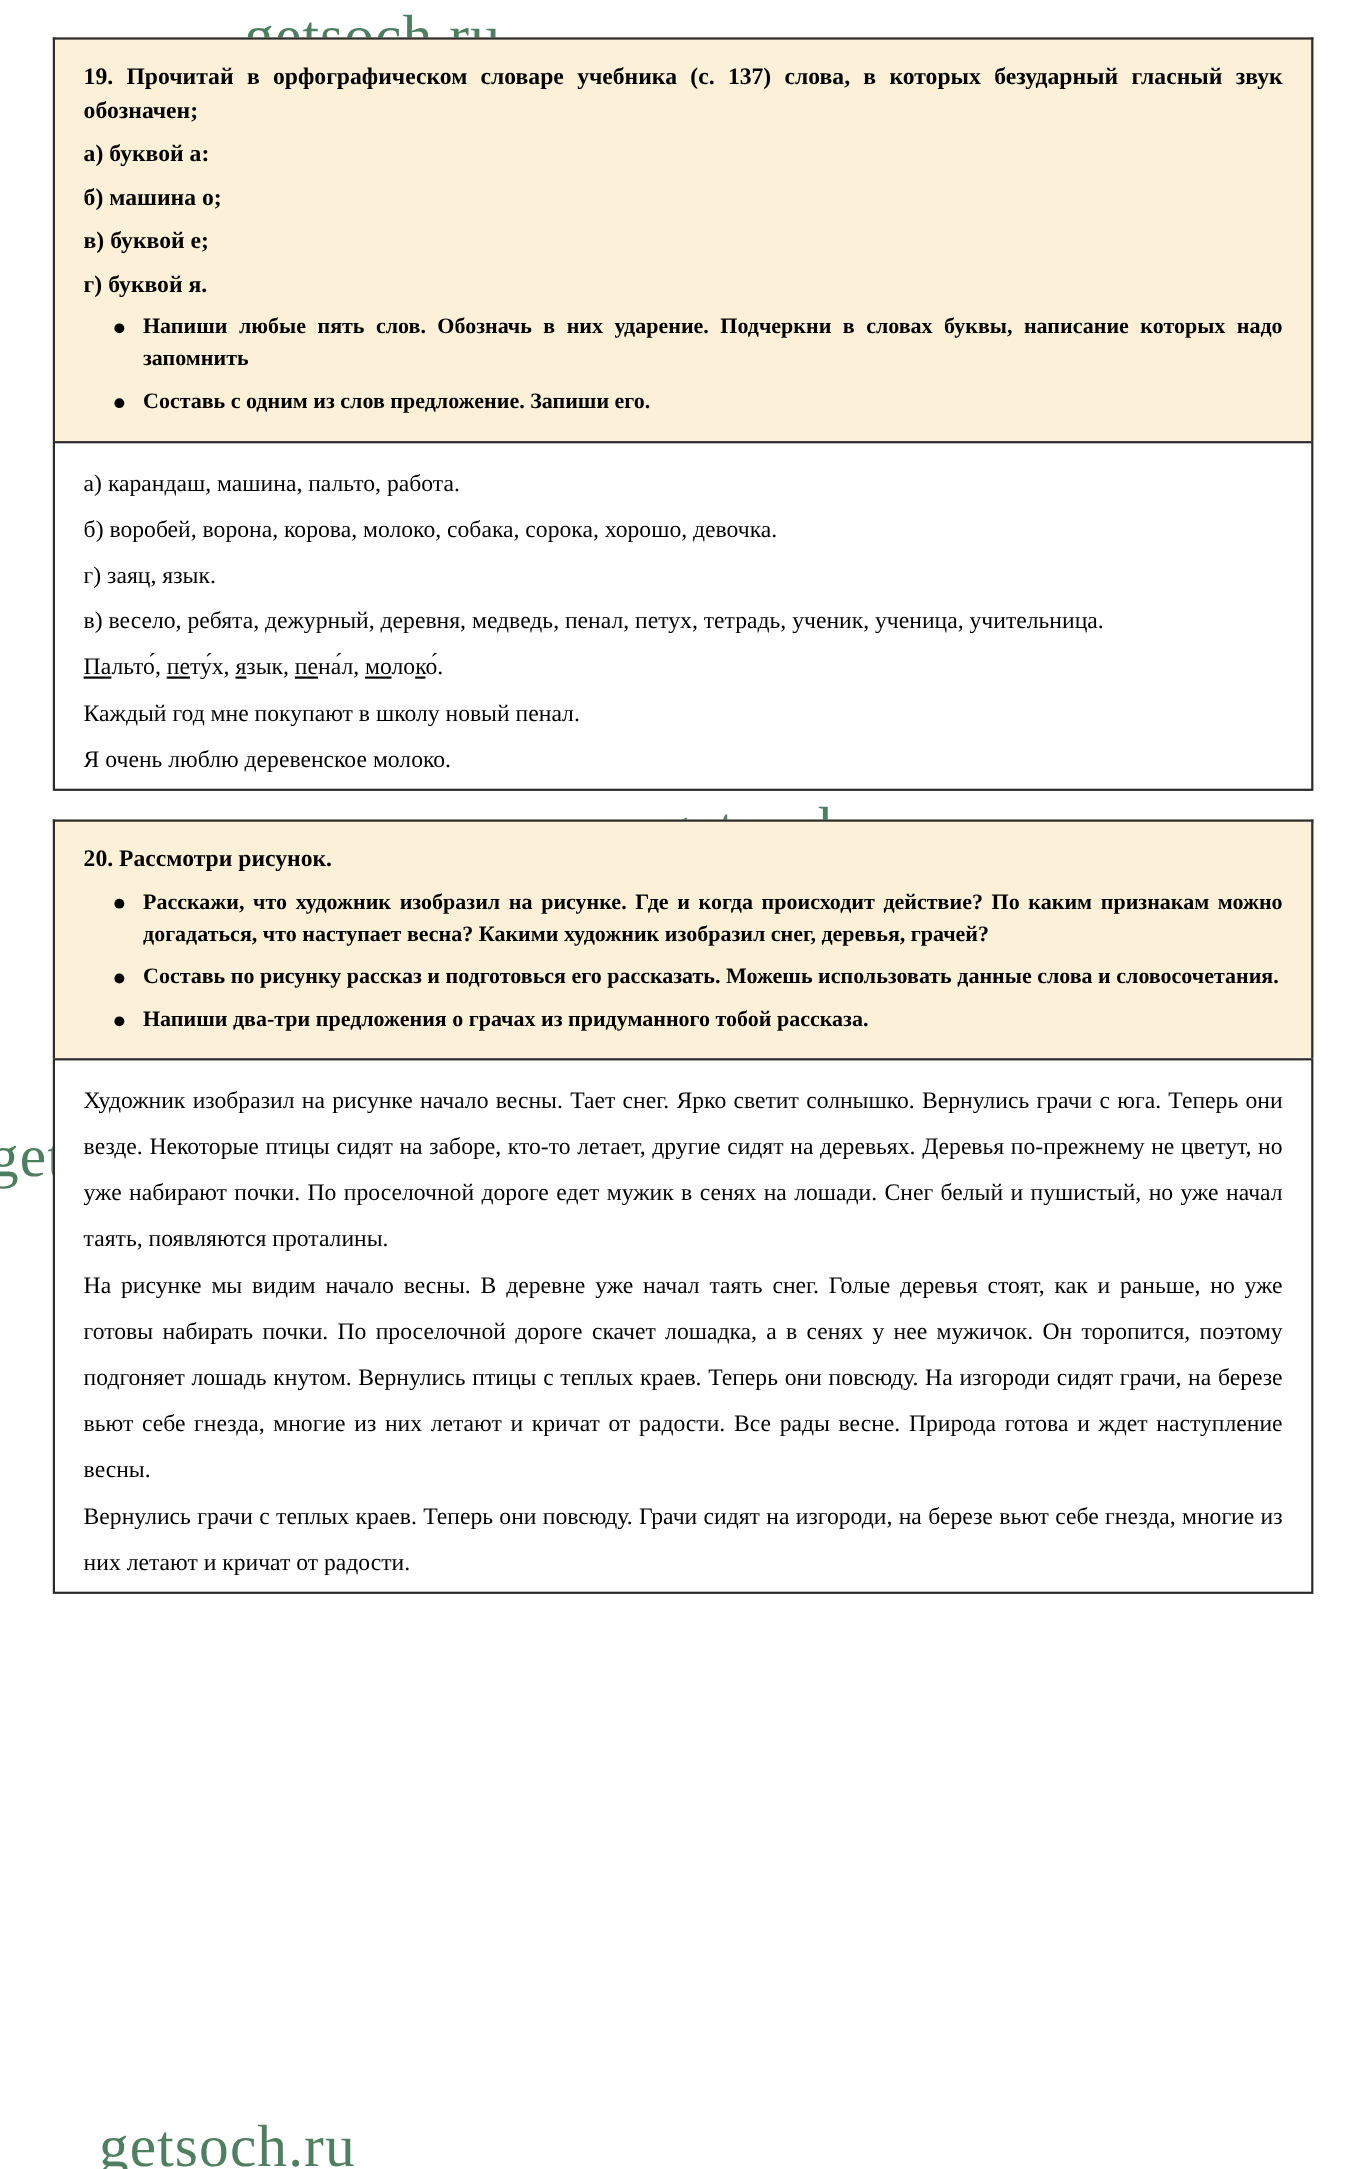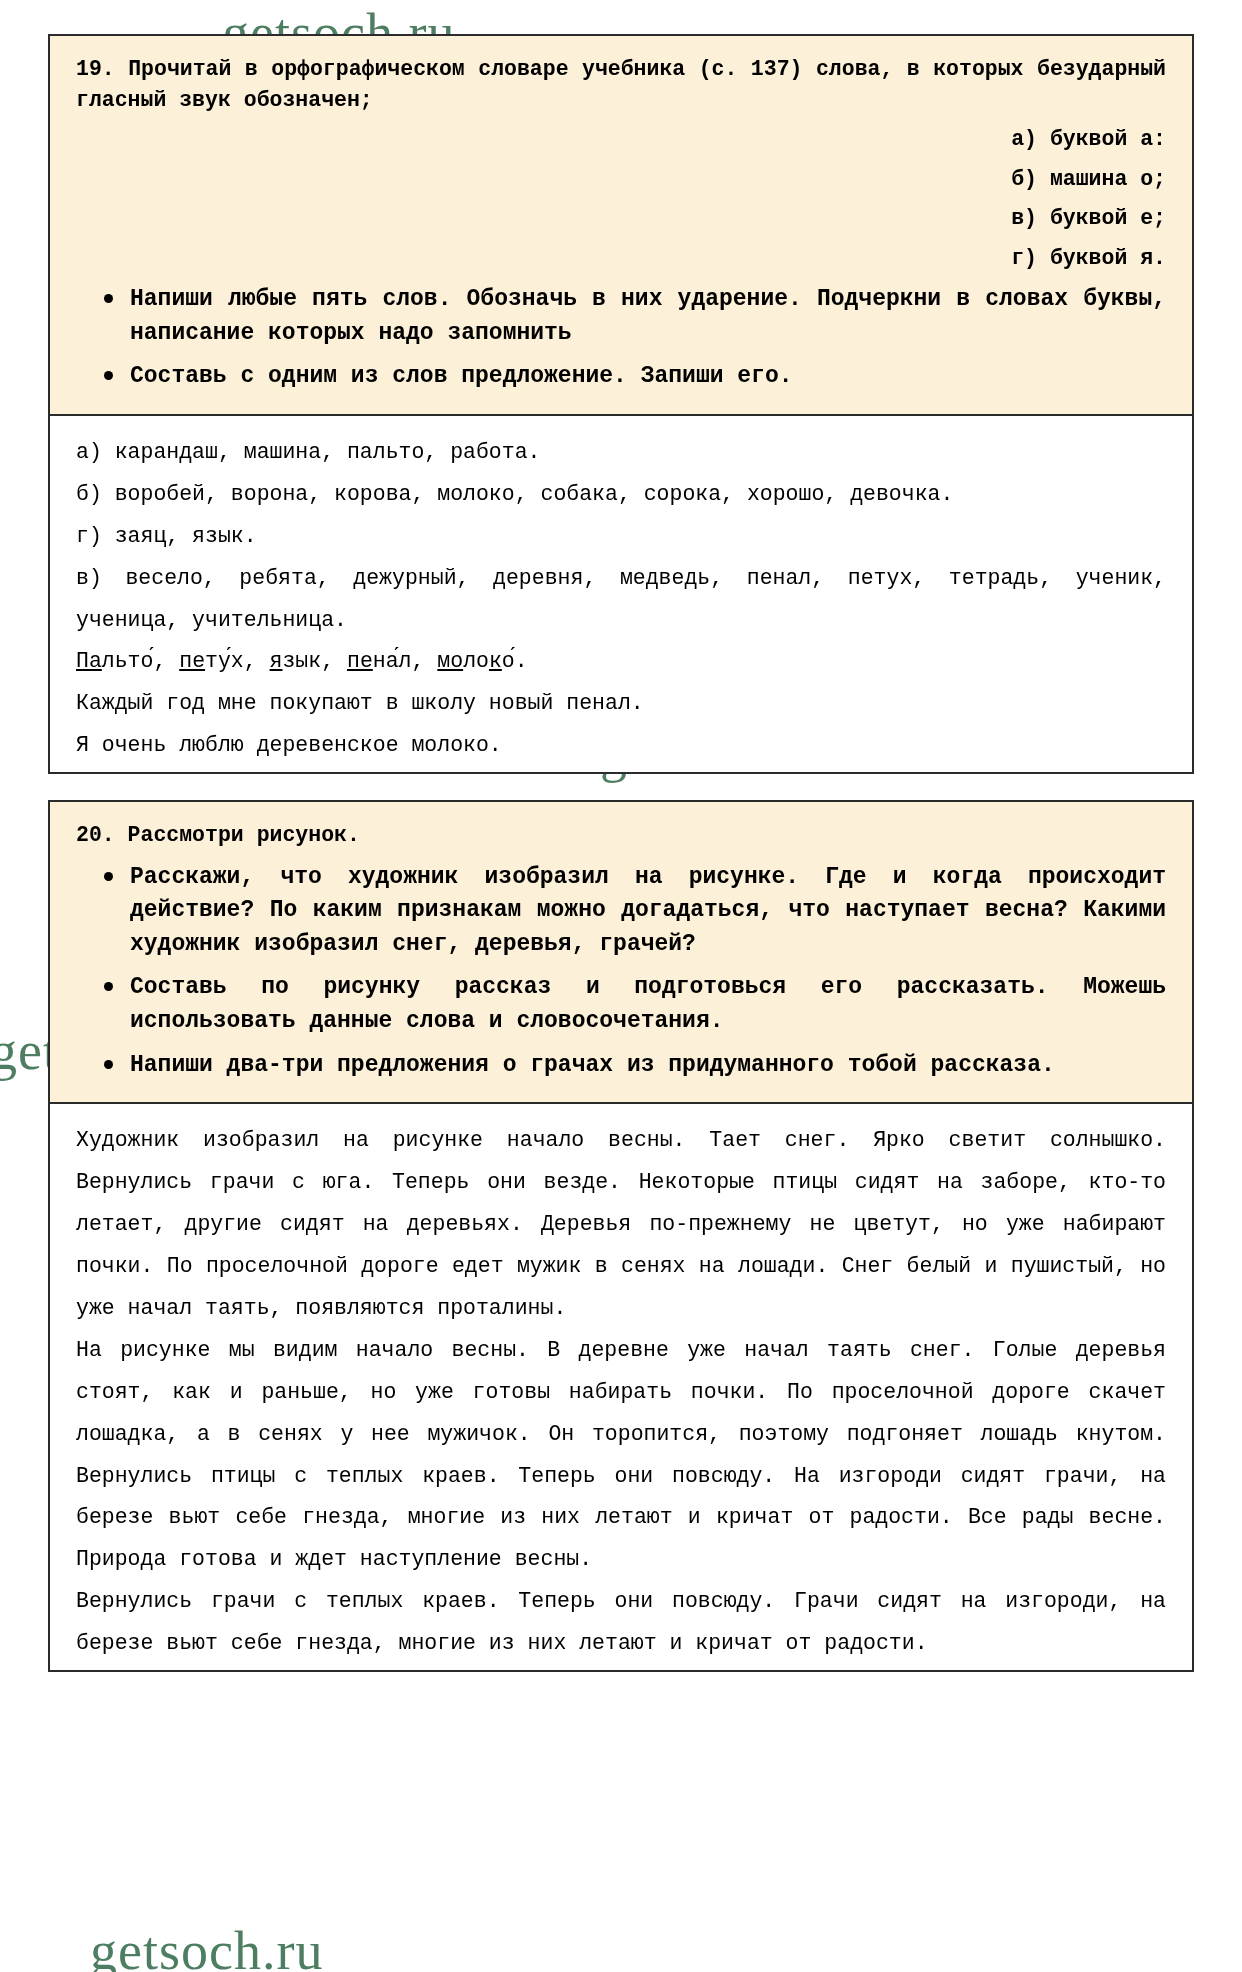--- a/index.html
+++ b/index.html
@@ -34,21 +34,20 @@
   .wm-4 { left: 600px;  top: 722px; }
   .wm-5 { left: -10px;  top: 1020px;}
   .wm-6 { left: 448px;  top: 1262px;}
   .wm-7 { left: 90px;   top: 1920px;}
 
   .page {
     position: relative;
     z-index: 2;
     padding: 34px 48px 0 48px;
     box-sizing: border-box;
-    font-family: Liberation Mono, monospace;
   }
 
   
   .task {
     border: 2px solid #2b2b2b;
     border-bottom: none;
     background: #fcf0d8;
     padding: 18px 26px 20px 26px;
     box-sizing: border-box;
   }
@@ -67,30 +66,29 @@
     font-size: 21.5px;
     line-height: 1.42;
     text-align: justify;
     text-justify: inter-word;
   }
   .task .q-line {
     font-weight: bold;
     font-size: 21.5px;
     line-height: 1.42;
     margin-top: 9px;
-    text-align: right;
   }
   .task ul {
     margin: 10px 0 0 0;
     padding-left: 54px;
     list-style: none;
   }
   .task ul li {
     font-weight: bold;
-    font-size: 23px;
+    font-size: 20px;
     line-height: 1.46;
     text-align: justify;
     text-justify: inter-word;
     position: relative;
     margin-top: 10px;
   }
   .task ul li:first-child { margin-top: 0; }
   .task ul li::before {
     content: "";
     position: absolute;

